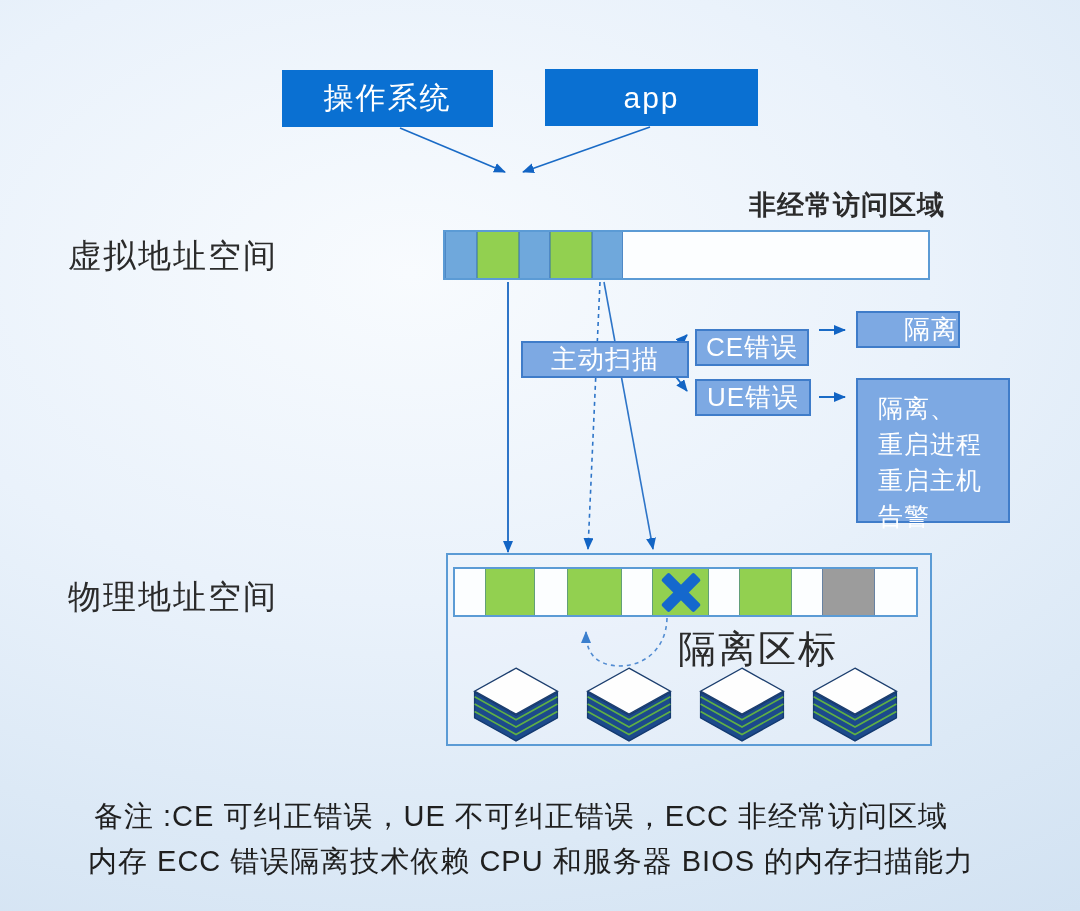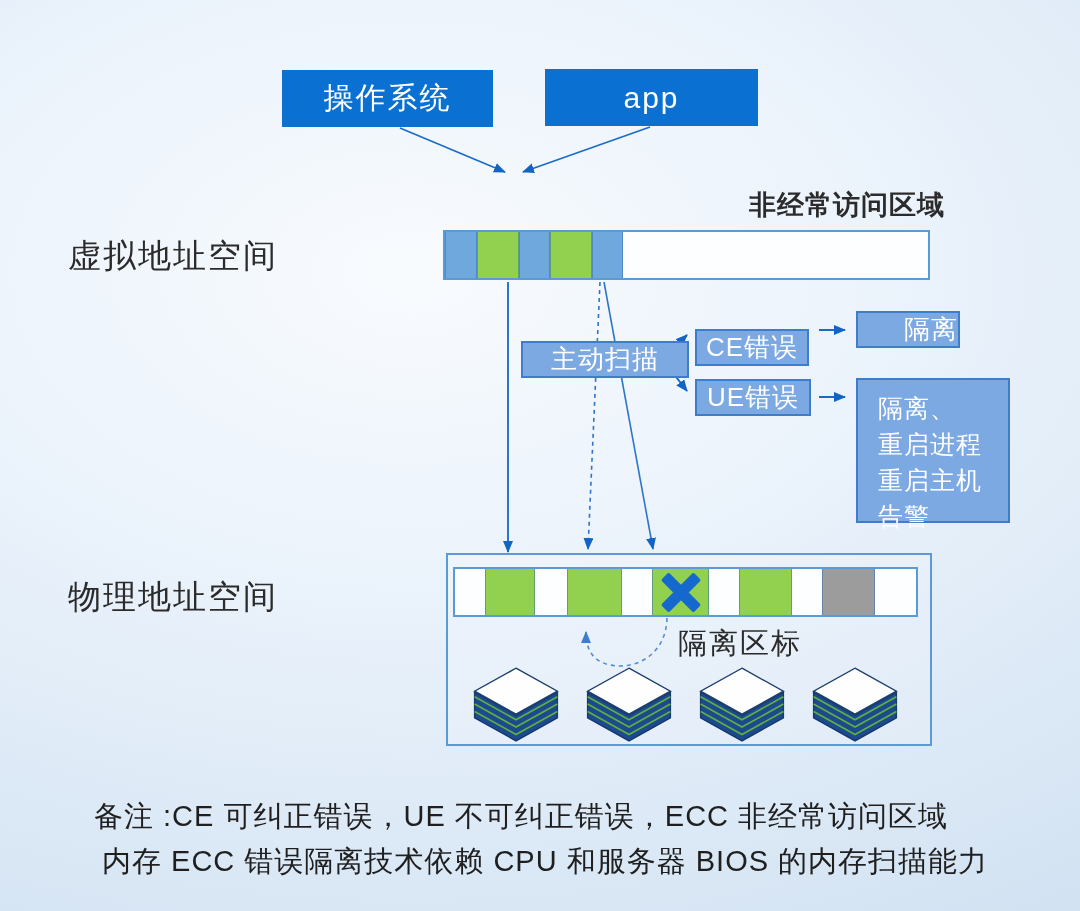--- a/index.html
+++ b/index.html
@@ -25,21 +25,21 @@
     font-size:26px;letter-spacing:1px;
   }
   .multi-box{
     position:absolute;z-index:2;background:#7da9e3;border:2px solid #3f7cc9;color:#fff;
     font-size:25px;line-height:36px;padding:10px 16px 0 20px;
     white-space:pre-line;letter-spacing:1px;
   }
 
   .side-label{position:absolute;z-index:2;color:#2b2b2b;font-size:33px;font-weight:normal;letter-spacing:2px;}
   .area-label{position:absolute;z-index:2;color:#2b2b2b;font-size:27px;font-weight:500;text-align:center;letter-spacing:1px;}
-  .small-label{position:absolute;z-index:2;color:#2b2b2b;font-size:29px;font-weight:500;letter-spacing:2px;font-family:Liberation Serif, serif;}
+  .small-label{position:absolute;z-index:2;color:#2b2b2b;font-size:38px;font-weight:500;letter-spacing:2px;font-family:Liberation Serif, serif;}
 
   .bar{position:absolute;z-index:2;background:#fcfeff;border:2px solid #5b9bd5;}
   .seg{position:absolute;top:0;height:100%;
        box-shadow:inset 1px 0 0 rgba(40,100,170,.45), inset -1px 0 0 rgba(40,100,170,.45);}
   .x-mark{position:absolute;left:50%;top:50%;width:46px;height:46px;transform:translate(-50%,-50%);}
   .xbar{position:absolute;left:0;top:18px;width:46px;height:11px;background:#1568cd;border-radius:2px;}
   .xbar.a{transform:rotate(45deg);}
   .xbar.b{transform:rotate(-45deg);}
 
   .phys-container{position:absolute;z-index:2;border:2px solid #5b9bd5;background:rgba(248,252,255,.18);}
@@ -160,15 +160,15 @@
           <polygon points="5,32 50,57 95,32 95,60 50,85 5,60" fill="#1c4a8c" stroke="#143a70" stroke-width="1.5"></polygon>
           <path d="M5,37 L50,62 L95,37" fill="none" stroke="#5faf45" stroke-width="1.8"></path>
           <path d="M5,45 L50,70 L95,45" fill="none" stroke="#5faf45" stroke-width="1.8"></path>
           <path d="M5,53 L50,78 L95,53" fill="none" stroke="#5faf45" stroke-width="1.8"></path>
           <polygon points="50,6 95,31 50,56 5,31" fill="#fefefe" stroke="#1c3e6e" stroke-width="1.5"></polygon>
         </svg>
       </div>
     </div>
 
   <div class="note-line" style="left:94px;top:797px;">备注 :CE 可纠正错误，UE 不可纠正错误，ECC 非经常访问区域</div>
-  <div class="note-line" style="left:102px;top:842px;text-align:right;">内存 ECC 错误隔离技术依赖 CPU 和服务器 BIOS 的内存扫描能力</div>
+  <div class="note-line" style="left:88px;top:842px;text-align:right;">内存 ECC 错误隔离技术依赖 CPU 和服务器 BIOS 的内存扫描能力</div>
 
 </div>
 
 </body></html>

